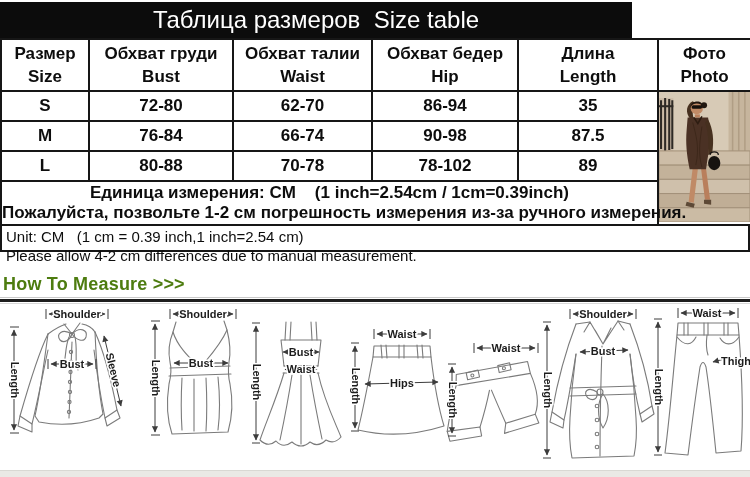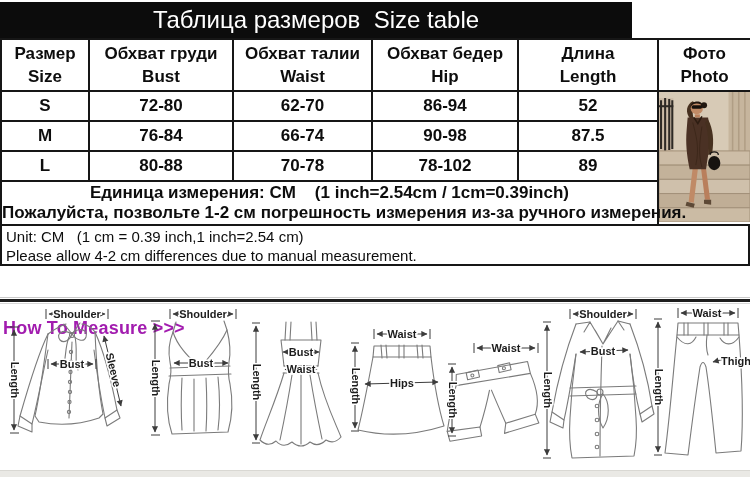--- a/index.html
+++ b/index.html
@@ -11,24 +11,24 @@
                    table-layout:fixed;}
   table.size-table th,table.size-table td{border:2px solid #161616;text-align:center;
                    padding:0;font-weight:bold;font-size:17px;background:#fff;}
   tr.hdr th{height:50px;line-height:23px;}
   tr.data td{height:28px;}
   td.notes-ru{height:42px;text-align:left;vertical-align:middle;padding:1px 4px;
               font-size:15px;line-height:20px;border-radius:12px;}
   .note-line{white-space:pre;}
   td.photo-cell{padding:0;vertical-align:top;}
   td.photo-cell svg{display:block;}
-  .en-box{position:absolute;top:224px;left:0;width:750px;height:42px;box-sizing:border-box;
+  .en-box{position:absolute;top:224px;left:0;width:750px;height:28px;box-sizing:border-box;
           border:2px solid #161616;padding:1px 4px;font-size:15px;line-height:19px;}
   .htm-heading{position:absolute;top:274px;left:3px;font-size:18px;font-weight:bold;
-               color:#a21caf;letter-spacing:0.2px;margin-top:44px;}
+               color:#4d7c0f;letter-spacing:0.2px;}
   .rule1{position:absolute;top:297px;left:0;width:750px;height:1px;background:#c9c9c9;}
   .rule2{position:absolute;top:299px;left:0;width:750px;height:3px;background:#1e1e1e;}
   .rule3{position:absolute;top:303px;left:0;width:750px;height:1px;background:#d8d8d8;}
   .garment{position:absolute;}
   .g{fill:none;stroke:#7b7b7b;stroke-width:1.1;stroke-linecap:round;stroke-linejoin:round;}
   .ml{stroke:#3c3c3c;stroke-width:1;fill:none;}
   .lbl{font-family:"Liberation Sans",sans-serif;font-size:11px;font-weight:bold;fill:#1c1c1c;
        stroke:#fff;stroke-width:3px;paint-order:stroke;text-anchor:middle;}
   .bottom-strip{position:absolute;top:470px;left:0;width:750px;height:7px;background:#eae9e5;
                 border-top:1px solid #d9d8d3;}
@@ -82,21 +82,21 @@
       <th>
         <div>Фото</div>
         <div>Photo</div>
       </th>
     </tr>
     <tr class="data">
       <td>S</td>
       <td>72-80</td>
       <td>62-70</td>
       <td>86-94</td>
-      <td>52</td>
+      <td>35</td>
       <td class="photo-cell" rowspan="4">
 
         <svg width="91" height="130" viewBox="0 0 89 128" preserveAspectRatio="none">
           <rect x="0" y="0" width="89" height="128" fill="#d7cab6"></rect>
           <rect x="68" y="0" width="21" height="78" fill="#c6b59d"></rect>
           <path d="M72,0 V76 M78,0 V76 M84,0 V76" stroke="#b09e85" stroke-width="1.5" fill="none"></path>
           <rect x="0" y="6" width="14" height="52" fill="#cbbba6"></rect>
           <path d="M2,8 V56 M6,6 V58 M10,7 V57 M13,8 V56" stroke="#2e2a25" stroke-width="2" fill="none"></path>
           <path d="M0,14 H14" stroke="#2e2a25" stroke-width="2"></path>
           <g stroke="#a3917a" stroke-width="1">

